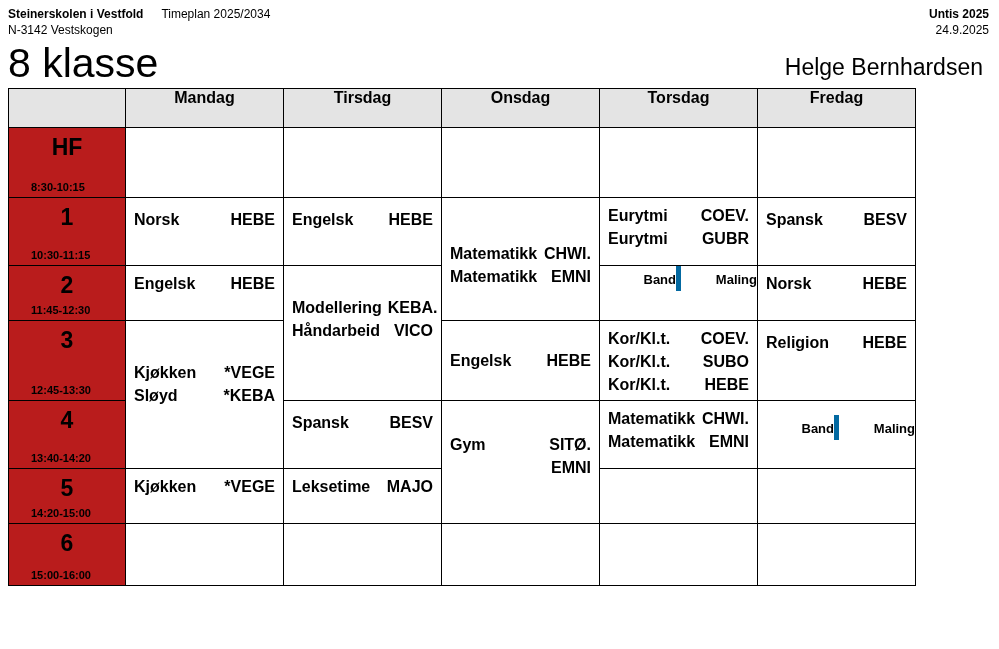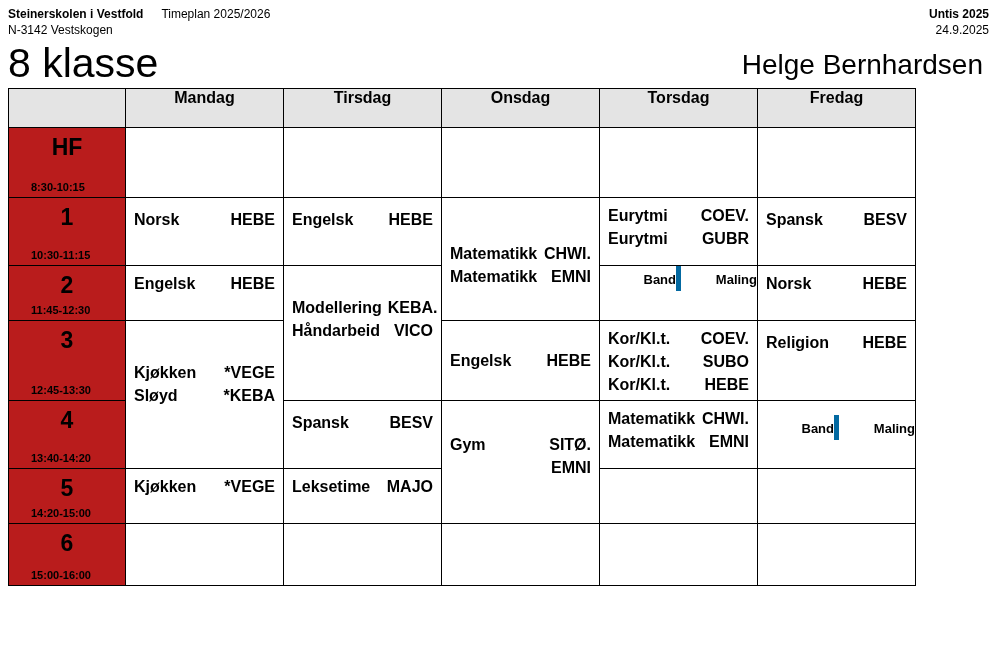--- a/index.html
+++ b/index.html
@@ -54,21 +54,21 @@
     justify-content: space-between;
     margin-top: 2px;
     padding-right: 6px;
   }
   .class-title {
     font-size: 41px;
     line-height: 1.15;
     letter-spacing: 0px;
   }
   .teacher-name {
-    font-size: 28px;
+    font-size: 23px;
     padding-bottom: 7px;
   }
 
   
   .tt {
     margin-top: 0;
     border-collapse: collapse;
     table-layout: fixed;
     width: 907px;
     border: 1.5px solid #000;
@@ -155,21 +155,21 @@
 </style>
 </head>
 <body>
 
 <div class="page">
 
   <div class="hdr">
     <div class="hdr-left">
       <div class="row1">
         <span class="school">Steinerskolen i Vestfold</span>
-        <span class="plan">Timeplan 2025/2026</span>
+        <span class="plan">Timeplan 2025/2034</span>
       </div>
       <div>N-3142 Vestskogen</div>
     </div>
     <div class="hdr-right">
       <div class="untis">Untis 2025</div>
       <div>24.9.2025</div>
     </div>
   </div>
 
   <div class="title-row">

